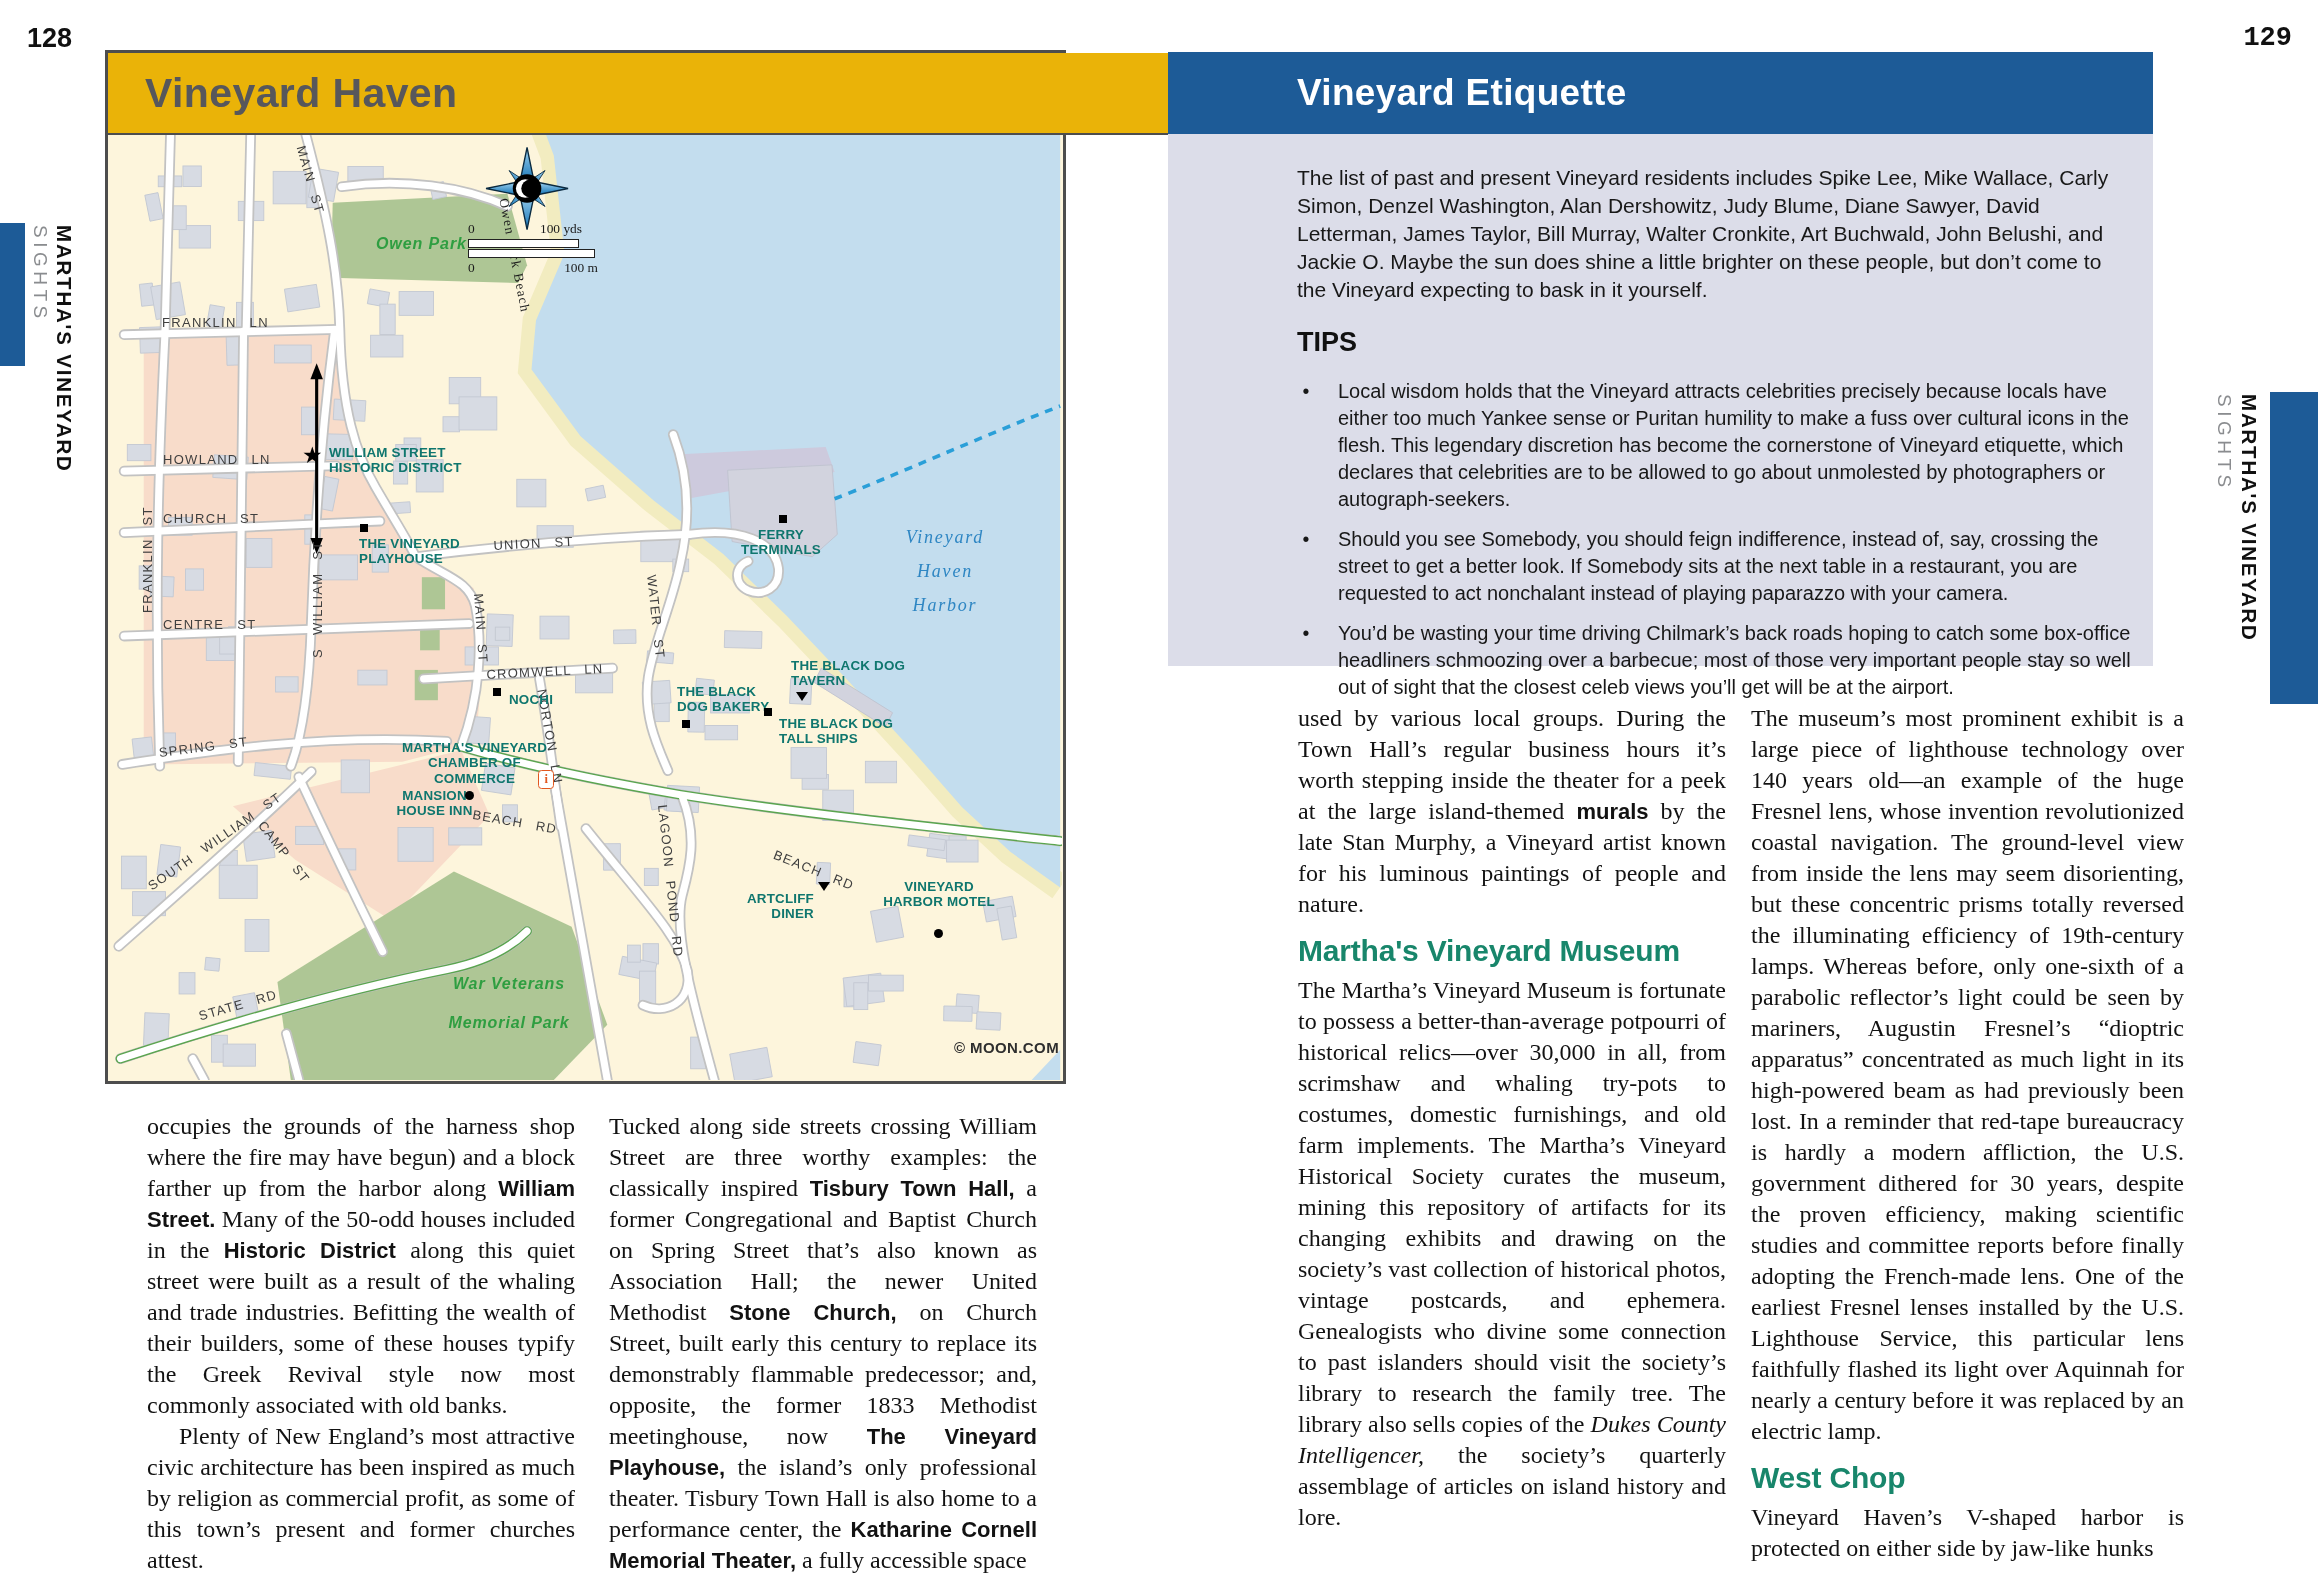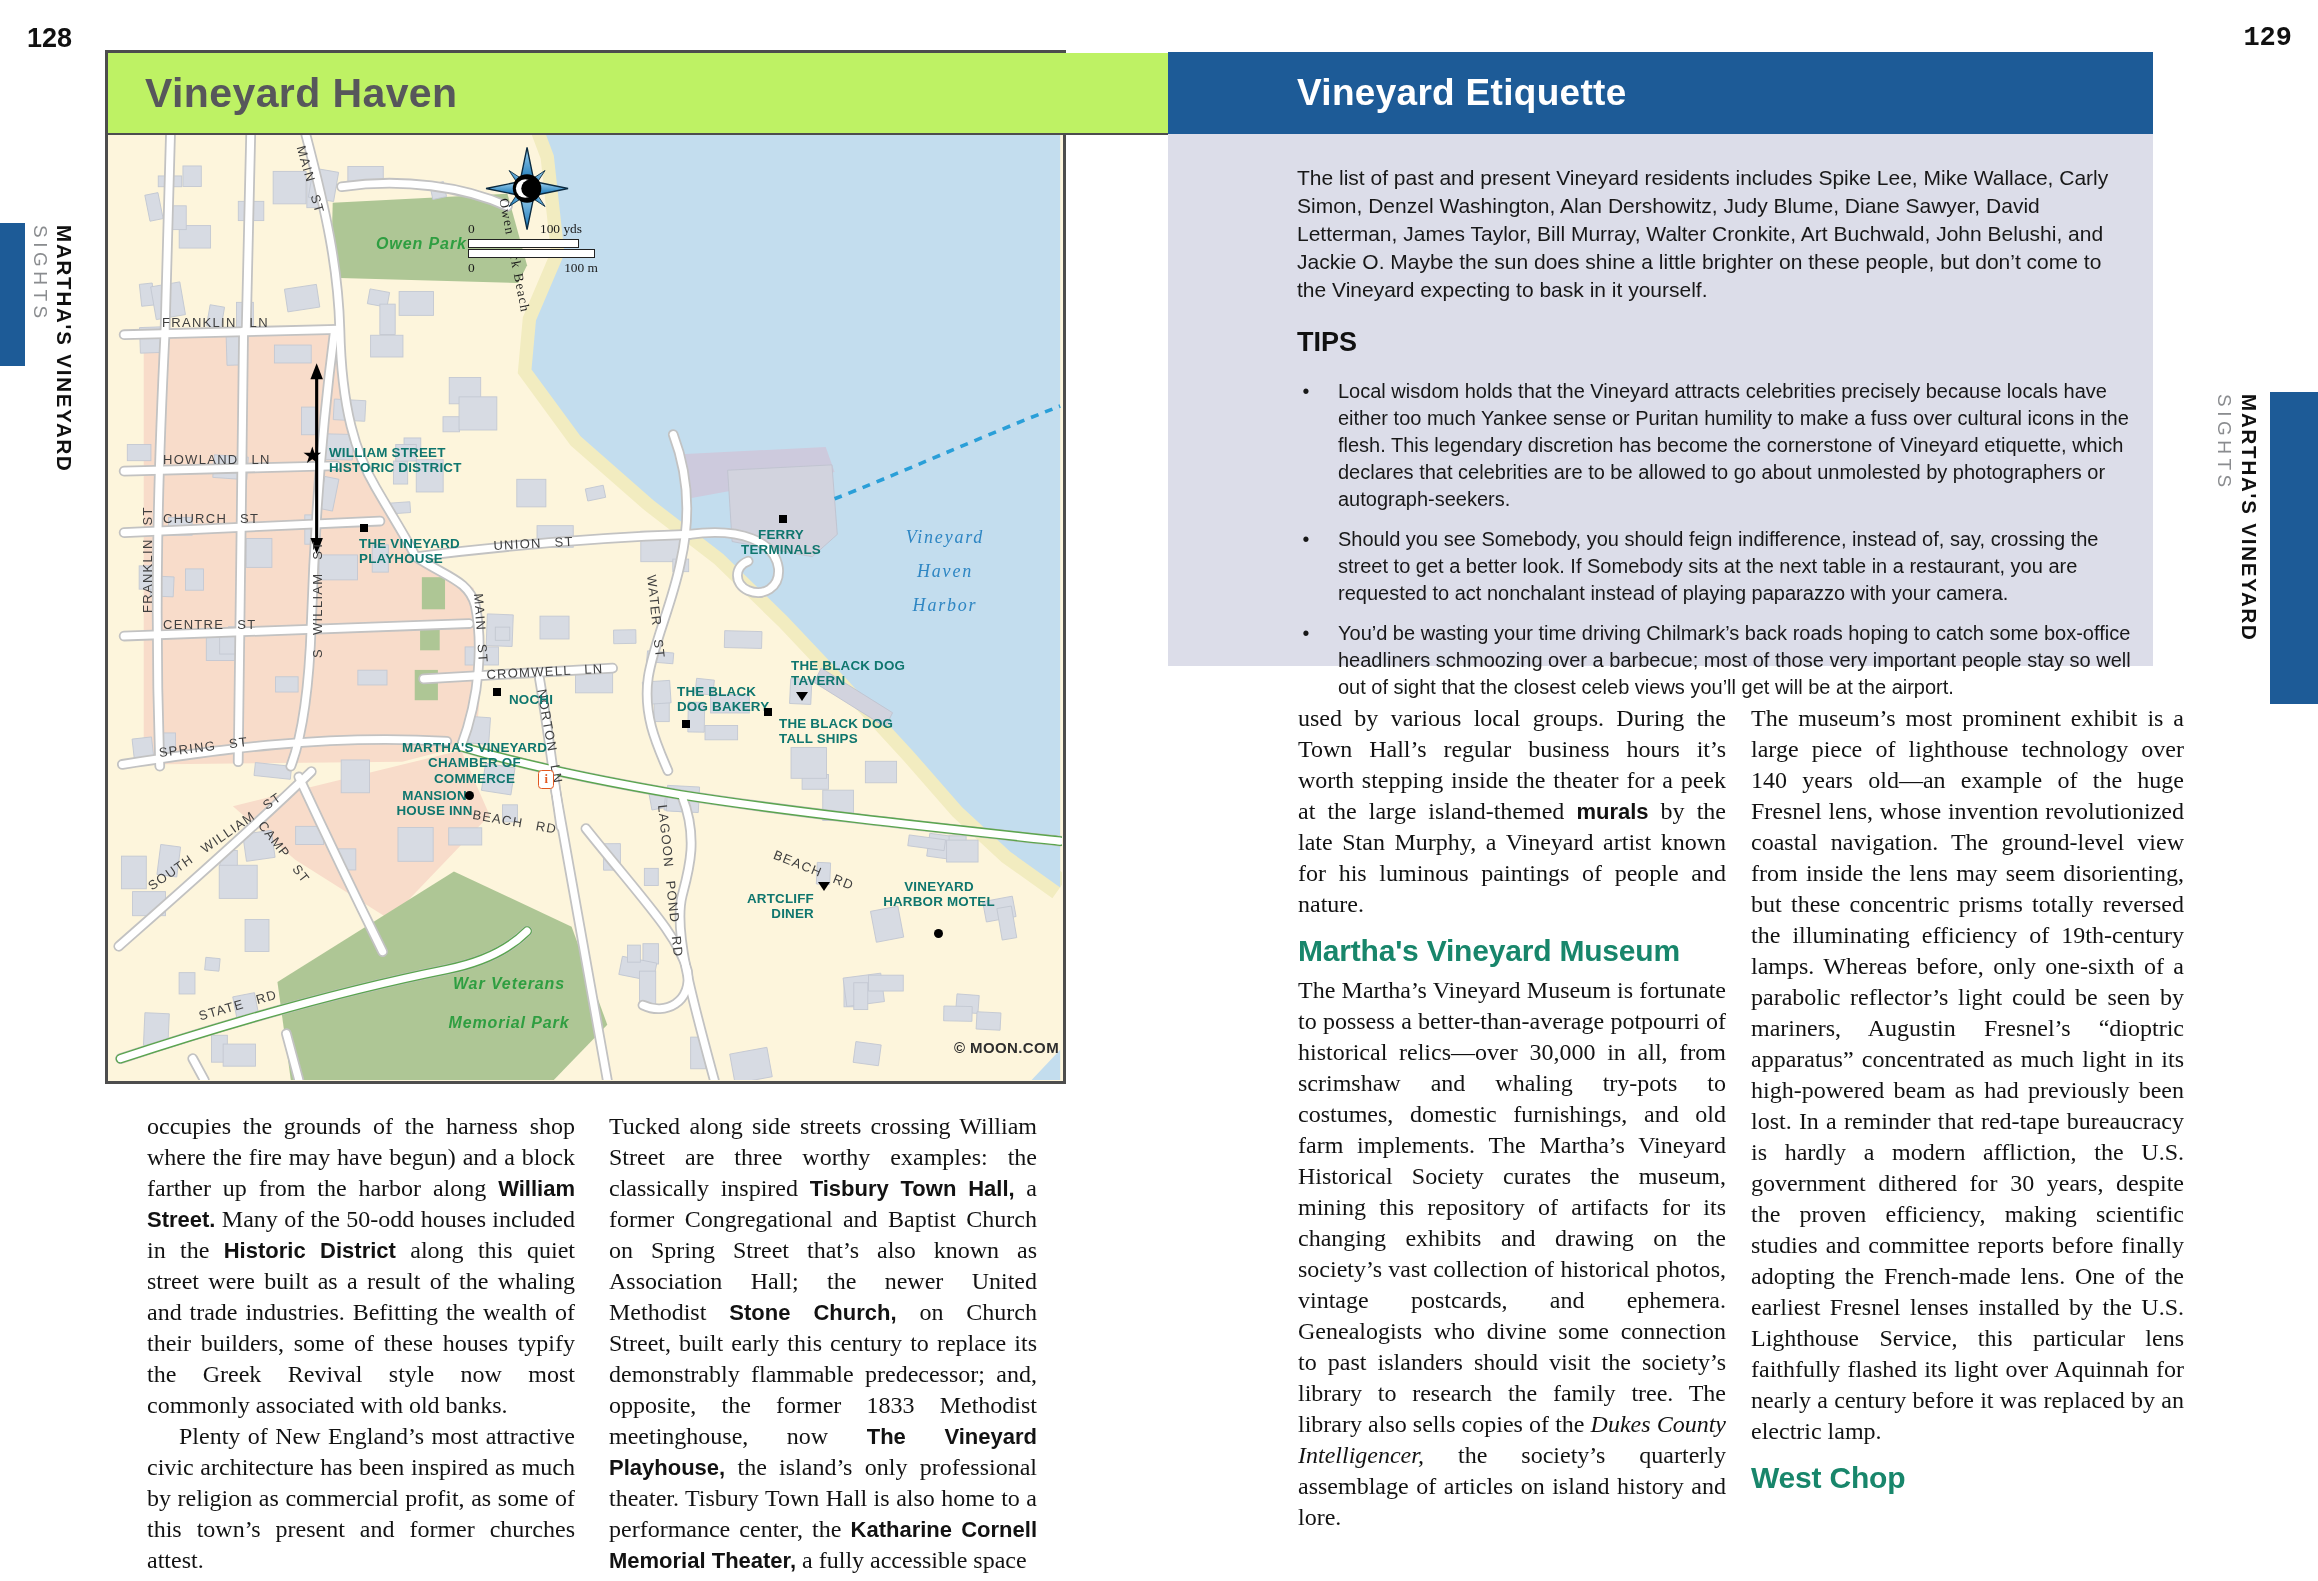--- a/index.html
+++ b/index.html
@@ -9,21 +9,21 @@
   
   .pagenum{font:bold 27px "Liberation Sans",sans-serif;color:#111;}
   .tab{background:#1d5b97;}
   .vtext{writing-mode:vertical-rl;white-space:nowrap;}
   .chapter-v{font:bold 20.5px "Liberation Sans",sans-serif;color:#101010;letter-spacing:1.8px;}
   .section-v{font:19px "Liberation Sans",sans-serif;color:#8a8c8f;letter-spacing:4.5px;}
   
   .map-frame{position:absolute;left:105px;top:50px;width:961px;height:1034px;
              border:3.6px solid #4d4d4d;box-sizing:border-box;background:#fdf5dc;}
   .map-canvas{position:absolute;left:0;top:0;width:954px;height:1027px;}
-  .map-title-bar{position:absolute;left:0;top:0;width:1143px;height:82px;background:#bef264;
+  .map-title-bar{position:absolute;left:0;top:0;width:1143px;height:82px;background:#eab308;
                  border-bottom:2.7px solid #4d4d4d;display:flex;align-items:center;padding-left:37px;box-sizing:border-box;text-align:right;}
   .map-title{font:bold 41px "Liberation Sans",sans-serif;color:#57575b;letter-spacing:0.4px;}
   .lbl{position:absolute;transform-origin:left top;}
   .s-lbl{font:13px "Liberation Sans",sans-serif;color:#3f3f3f;letter-spacing:1.3px;word-spacing:8px;white-space:nowrap;}
   .p-lbl{font:bold 13.4px "Liberation Sans",sans-serif;color:#0f766e;line-height:1.14;white-space:pre-line;letter-spacing:0.2px;}
   .ta-c{text-align:center;} .ta-r{text-align:right;}
   .park-lbl{font:italic bold 16px "Liberation Sans",sans-serif;color:#2f9e41;letter-spacing:0.9px;white-space:pre-line;text-align:center;}
   .war-lbl{line-height:39px;}
   .harbor-lbl{font:italic 18px "Liberation Serif",serif;color:#2e86c3;letter-spacing:1.8px;line-height:34px;white-space:pre-line;text-align:center;}
   .beach-lbl{font:13.4px "Liberation Serif",serif;color:#1c1c1c;letter-spacing:1.3px;white-space:nowrap;}
@@ -444,16 +444,17 @@
   </div>
 
   <div class="serif-col" style="left:1298px;top:703px;">
     <p><span>used by various local groups. During the Town Hall’s regular business hours it’s worth stepping inside the theater for a peek at the large island-themed </span><span class="seg-b">murals</span><span> by the late Stan Murphy, a Vineyard artist known for his luminous paintings of people and nature.</span></p>
     <div class="teal-h">Martha's Vineyard Museum</div>
     <p><span>The Martha’s Vineyard Museum is fortunate to possess a better-than-average potpourri of historical relics—over 30,000 in all, from scrimshaw and whaling try-pots to costumes, domestic furnishings, and old farm implements. The Martha’s Vineyard Historical Society curates the museum, mining this repository of artifacts for its changing exhibits and drawing on the society’s vast collection of historical photos, vintage postcards, and ephemera. Genealogists who divine some connection to past islanders should visit the society’s library to research the family tree. The library also sells copies of the </span><span class="seg-i">Dukes County Intelligencer,</span><span> the society’s quarterly assemblage of articles on island history and lore.</span></p>
   </div>
   <div class="serif-col" style="left:1751px;top:703px;width:433px;">
     <p><span>The museum’s most prominent exhibit is a large piece of lighthouse technology over 140 years old—an example of the huge Fresnel lens, whose invention revolutionized coastal navigation. The ground-level view from inside the lens may seem disorienting, but these concentric prisms totally reversed the illuminating efficiency of 19th-century lamps. Whereas before, only one-sixth of a parabolic reflector’s light could be seen by mariners, Augustin Fresnel’s “dioptric apparatus” concentrated as much light in its high-powered beam as had previously been lost. In a reminder that red-tape bureaucracy is hardly a modern affliction, the U.S. government dithered for 30 years, despite the proven efficiency, making scientific studies and committee reports before finally adopting the French-made lens. One of the earliest Fresnel lenses installed by the U.S. Lighthouse Service, this particular lens faithfully flashed its light over Aquinnah for nearly a century before it was replaced by an electric lamp.</span></p>
     <div class="teal-h">West Chop</div>
+    <p><span>Vineyard Haven’s V-shaped harbor is protected on either side by jaw-like hunks</span></p>
   </div>
 
 </div>
 
 
 </body></html>

